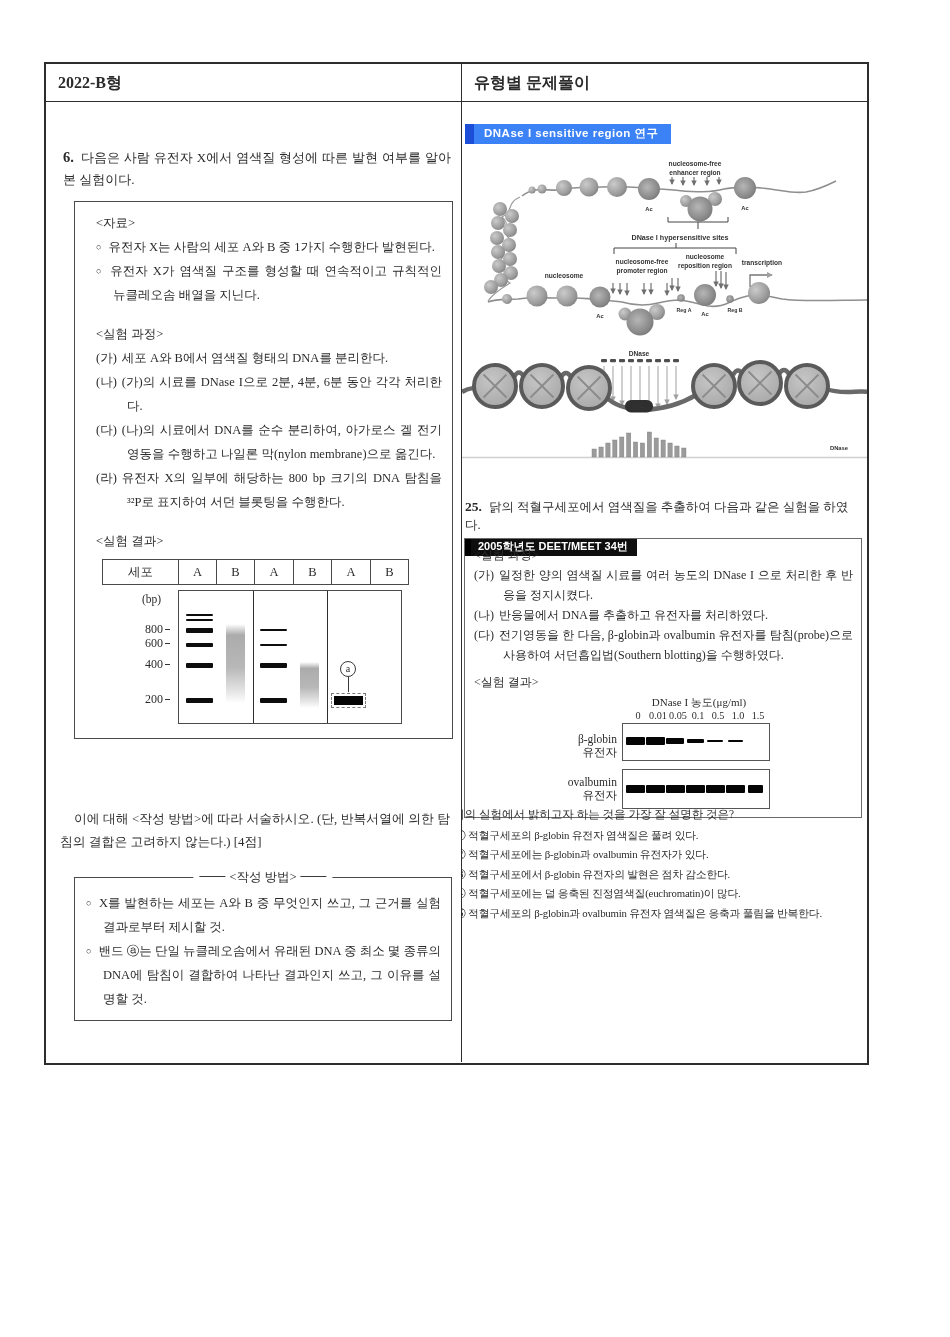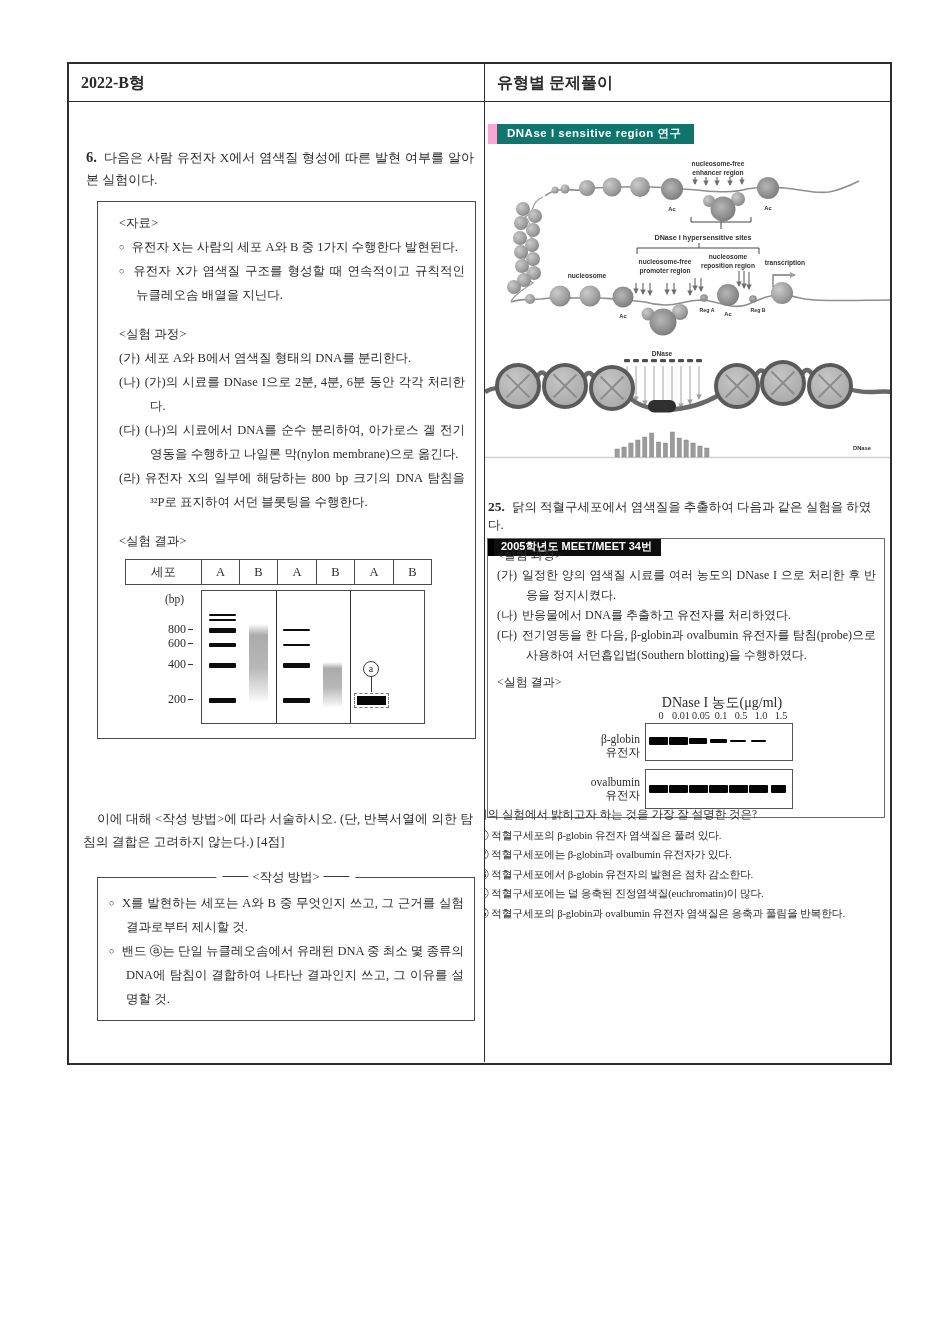--- a/index.html
+++ b/index.html
@@ -1,18 +1,18 @@
 <!DOCTYPE html>
 <html><head>
 <meta charset="utf-8">
 <style>
   html,body{margin:0;padding:0;background:#fff;}
   .page{position:relative;width:950px;height:1337px;background:#fff;overflow:hidden;
         font-family:"Liberation Serif","DejaVu Serif",serif;color:#2b2b2b;}
-  .sheet{position:absolute;left:67px;top:62px;width:821px;height:999px;border:2px solid #2d2d2d;}
+  .sheet{position:absolute;left:44px;top:62px;width:821px;height:999px;border:2px solid #2d2d2d;}
   .sheet-header{display:flex;height:37px;border-bottom:1.5px solid #2d2d2d;}
   .hcell{font-size:16px;font-weight:bold;line-height:37px;}
   .hcell.left{width:415px;padding-left:12px;box-sizing:border-box;}
   .hcell.right{flex:1;padding-left:12px;border-left:1px solid #2d2d2d;box-sizing:border-box;}
   .sheet-body{position:relative;display:flex;height:960px;}
   .col{position:relative;box-sizing:border-box;}
   .left-col{width:415px;}
   .right-col{flex:1;border-left:1px solid #2d2d2d;overflow:hidden;}
 
   
@@ -48,38 +48,38 @@
   .a-line{position:absolute;width:1.2px;background:#3a3a3a;}
 
   .q6-instruction{position:absolute;top:706px;left:14px;right:11px;font-size:12.8px;line-height:23px;text-align:justify;text-indent:14px;}
   .method-box{position:absolute;top:775px;left:28px;width:378px;border:1px solid #4a4a4a;
               padding:13px 10px 9px 11px;box-sizing:border-box;font-size:12.5px;line-height:24px;}
   .mtitle{position:absolute;top:-11px;left:50%;transform:translateX(-50%);background:#fff;padding:0 2px;
           font-size:12.5px;line-height:20px;white-space:nowrap;}
   .mtitle::before,.mtitle::after{content:"";display:inline-block;width:26px;border-top:1.2px solid #3a3a3a;vertical-align:4px;margin:0 4px;}
 
   
-  .badge-gray{position:absolute;top:22px;left:3px;background:#0f766e;color:#fff;border-left:9px solid #f9a8d4;
+  .badge-gray{position:absolute;top:22px;left:3px;background:#3b82f6;color:#fff;border-left:9px solid #1d4ed8;
               font:bold 11.5px "Liberation Sans","DejaVu Sans",sans-serif;padding:2px 12px 3px 10px;letter-spacing:.5px;}
   .diagram{position:absolute;top:57px;left:0;width:406px;height:313px;}
   .diagram text{font-family:"Liberation Sans","DejaVu Sans",sans-serif;fill:#333;}
   .dlbl{font-weight:bold;font-size:6.6px;}
   .dlbl2{font-weight:bold;font-size:7.2px;fill:#2a2a2a;}
   .dsm{font-weight:bold;font-size:5.8px;}
   .dxs{font-weight:bold;font-size:5.2px;}
 
   .q25-head{position:absolute;top:396px;left:3px;right:6px;font-size:12.5px;line-height:18px;}
   .q25-head .qnum{font-size:13.5px;}
   .badge-black{display:inline-block;margin-top:4px;background:#0e0e0e;color:#fff;border-left:6px solid #000;
                font:bold 11px "Liberation Sans","DejaVu Sans",sans-serif;padding:1px 9px 2px 7px;}
   .q25-box{position:absolute;top:436px;left:2px;width:398px;border:1px solid #6a6a6a;
            padding:6px 8px 8px 9px;box-sizing:border-box;font-size:12px;line-height:20px;}
   .q25-box .step{padding-left:29px;text-indent:-29px;}
   .q25-fig{margin-top:4px;margin-left:0;}
-  .conc-title{margin-left:152px;width:146px;text-align:center;font-size:14px;line-height:13px;}
+  .conc-title{margin-left:152px;width:146px;text-align:center;font-size:11px;line-height:13px;}
   .conc-row{position:relative;margin-left:152px;width:146px;height:14px;font-size:10.2px;}
   .conc-row span{position:absolute;top:0;transform:translateX(-50%);line-height:13px;}
   .q25-row{display:flex;margin-top:0px;}
   .q25-rowlabel{width:148px;text-align:right;padding-right:5px;box-sizing:border-box;font-size:11.5px;line-height:13px;
                 display:flex;flex-direction:column;justify-content:center;}
   .lanebox{position:relative;width:146px;border:1px solid #555;background:#fff;}
   .lanebox.r0{height:36px;margin-bottom:8px;}
   .lanebox.r1{height:38px;}
   .qband{position:absolute;background:#050505;border-radius:1px;}
 
@@ -373,21 +373,21 @@
               <rect x="199" y="281" width="4.3" height="17" fill="#9b9b9b" stroke="#7d7d7d" stroke-width="0.4"></rect>
               <rect x="205.9" y="284" width="4.3" height="14" fill="#9b9b9b" stroke="#7d7d7d" stroke-width="0.4"></rect>
               <rect x="212.8" y="287" width="4.3" height="11" fill="#9b9b9b" stroke="#7d7d7d" stroke-width="0.4"></rect>
               <rect x="219.7" y="289" width="4.3" height="9" fill="#9b9b9b" stroke="#7d7d7d" stroke-width="0.4"></rect>
             </g>
           <text class="dsm" x="377" y="291" text-anchor="middle">DNase</text>
         </svg>
 
         <div class="q25-head">
           <span class="qnum">25.</span><span>닭의 적혈구세포에서 염색질을 추출하여 다음과 같은 실험을 하였다.</span><br>
-          <span class="badge-black">2005학년도 MEET/MEET 34번</span>
+          <span class="badge-black">2005학년도 DEET/MEET 34번</span>
         </div>
 
         <div class="q25-box">
           <p class="sec-title">&lt;실험 과정&gt;</p>
           <p class="step"><span class="step-label">(가)</span><span>일정한 양의 염색질 시료를 여러 농도의 DNase I 으로 처리한 후 반응을 정지시켰다.</span></p>
           <p class="step"><span class="step-label">(나)</span><span>반응물에서 DNA를 추출하고 유전자를 처리하였다.</span></p>
           <p class="step"><span class="step-label">(다)</span><span>전기영동을 한 다음, β-globin과 ovalbumin 유전자를 탐침(probe)으로 사용하여 서던흡입법(Southern blotting)을 수행하였다.</span></p>
           <div style="height:7px"></div>
           <p class="sec-title">&lt;실험 결과&gt;</p>
 

